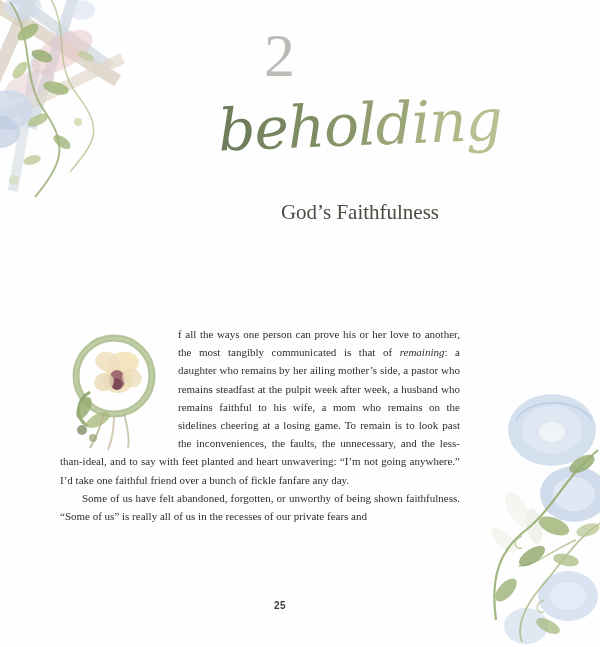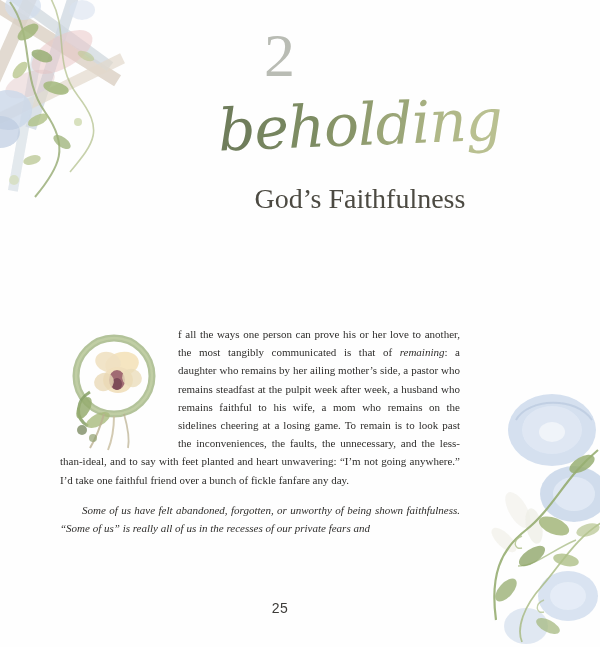--- a/index.html
+++ b/index.html
@@ -75,25 +75,25 @@
     line-height: 1;
     color: #7e8a63;
     letter-spacing: -1px;
     transform: rotate(-2.2deg);
     white-space: nowrap;
   }
 
   .chapter-subtitle {
     position: absolute;
     left: 160px;
-    top: 182px;
+    top: 200px;
     width: 400px;
     text-align: center;
     font-family: "Liberation Serif", serif;
-    font-size: 28px;
+    font-size: 21px;
     line-height: 1.22;
     color: #4c4a42;
   }
   .chapter-subtitle .sub-line { display: block; }
 
   
   .body-block {
     position: absolute;
     left: 60px;
     top: 325px;
@@ -111,33 +111,32 @@
   .dropcap-float {
     float: left;
     width: 118px;
     height: 112px;
     shape-outside: margin-box;
   }
   .para-first em { font-style: italic; }
 
   .para-second {
     text-indent: 22px;
-    margin-top: 12px;
-    font-style: italic;
+    margin-top: 0;
   }
 
   .page-number {
     position: absolute;
     left: 0;
     right: 40px;
     top: 600px;
     text-align: center;
     font-family: "Liberation Sans", sans-serif;
-    font-size: 14px;
-    font-weight: normal;
+    font-size: 10px;
+    font-weight: bold;
     color: #3c3b38;
     letter-spacing: 0.5px;
   }
 </style>
 </head>
 <body>
 
 <div class="page">
 
   <div class="art-topleft">

